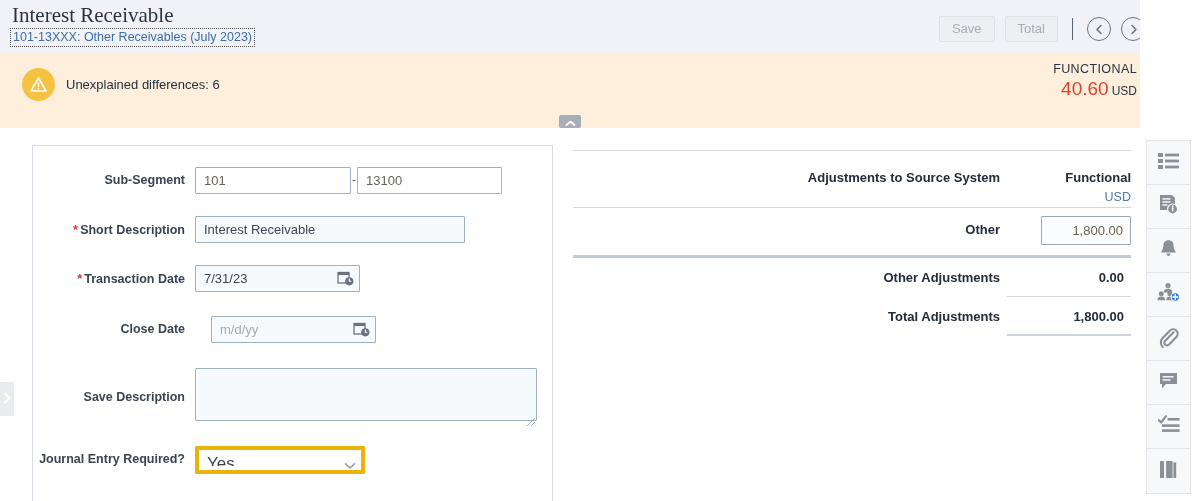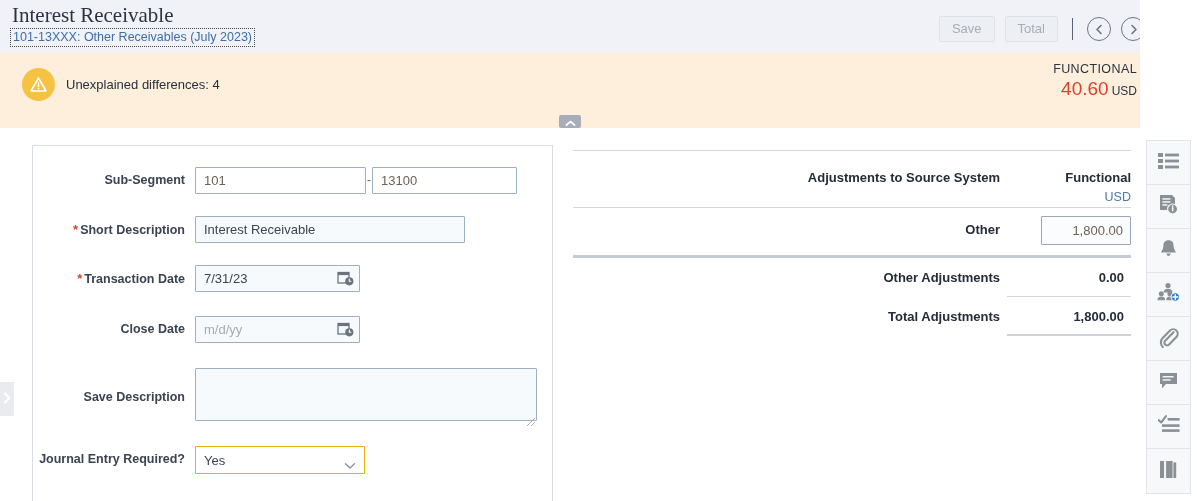--- a/index.html
+++ b/index.html
@@ -147,23 +147,23 @@
     padding:4px 8px;
     color:#3c4450;
     outline:none;
   }
   .ta-resize {
     position:absolute; right:1px; bottom:1px;
     width:11px;height:11px; pointer-events:none;
   }
   .sel-wrap { position:relative; display:inline-block; }
   .sel {
-    border:1px solid #eab308; background:#fff;
+    border:4px solid #eab308; background:#fff;
     width:170px; height:28px;
-    font-size:13px; color:#3c4450;
+    font-size:17px; color:#3c4450;
     padding:4px 26px 4px 8px;
     border-radius:1px;
     appearance:none; -webkit-appearance:none;
     font-family:"Liberation Sans", sans-serif;
     outline:none;
     cursor:pointer;
   }
   .sel-caret { position:absolute; right:9px; top:10px; pointer-events:none; }
 
   
@@ -279,21 +279,21 @@
   <div class="banner"></div>
 
   <div class="warn-wrap">
     <div class="warn-circle">
       <svg width="19" height="19" viewBox="0 0 19 19">
         <path d="M9.5 3 L17 16 L2 16 Z" fill="none" stroke="#ffffff" stroke-width="1.6" stroke-linejoin="round"></path>
         <rect x="8.75" y="7.2" width="1.5" height="4.6" fill="#ffffff"></rect>
         <rect x="8.75" y="12.7" width="1.5" height="1.5" fill="#ffffff"></rect>
       </svg>
     </div>
-    <div class="warn-text">Unexplained differences: 4</div>
+    <div class="warn-text">Unexplained differences: 6</div>
   </div>
 
   <div class="func-block">
     <div class="func-label">FUNCTIONAL</div>
     <div class="func-amount">
       <span class="val">40.60</span><span class="cur">USD</span>
     </div>
   </div>
 
   <div class="collapse-tab">
@@ -309,21 +309,21 @@
       <svg width="8" height="12" viewBox="0 0 8 12">
           <path d="M2 1.5 L6.4 6 L2 10.5" stroke="#ffffff" stroke-width="2.2" fill="none" stroke-linecap="round" stroke-linejoin="round"></path>
         </svg>
     </span>
   </div>
 
   <div class="form-card">
 
     <div class="frow" style="left:0; top:21px; width:100%;">
       <div class="flabel" style="width:152px;">Sub-Segment</div>
-      <input class="inp" style="width: 171px; margin-left: 10px;" value="101">
+      <input class="inp" style="width: 156px; margin-left: 10px;" value="101">
       <span style="font-size:12px;color:#6b6256;line-height:27px;padding:0 1px;">-</span>
       <input class="inp" style="width: 145px;" value="13100">
     </div>
 
     <div class="frow" style="left:0; top:70px; width:100%;">
       <div class="flabel" style="width:152px;"><span class="req">*</span><span>Short Description</span></div>
       <input class="inp inp-shaded" style="width: 270px; margin-left: 10px;" value="Interest Receivable">
     </div>
 
     <div class="frow" style="left:0; top:119px; width:100%;">
@@ -336,21 +336,21 @@
             <rect x="1" y="2.5" width="11" height="2.6" fill="#6b7380"></rect>
             <circle cx="12.3" cy="11.3" r="4.1" fill="#6b7380"></circle>
             <path d="M12.3 9.1 L12.3 11.3 L13.9 11.3" stroke="#ffffff" stroke-width="1.1" fill="none" stroke-linecap="round"></path>
           </svg>
         </span>
       </div>
     </div>
 
     <div class="frow" style="left:0; top:170px; width:100%;">
       <div class="flabel" style="width:152px;">Close Date</div>
-      <div class="date-wrap" style="margin-left:10px;">
+      <div class="date-wrap" style="margin-left:26px;">
         <input class="inp inp-shaded" style="width: 165px;" placeholder="m/d/yy">
         <span class="date-ico">
           <svg width="17" height="17" viewBox="0 0 17 17">
             <rect x="1" y="2.5" width="11" height="10.5" fill="none" stroke="#6b7380" stroke-width="1.3"></rect>
             <rect x="1" y="2.5" width="11" height="2.6" fill="#6b7380"></rect>
             <circle cx="12.3" cy="11.3" r="4.1" fill="#6b7380"></circle>
             <path d="M12.3 9.1 L12.3 11.3 L13.9 11.3" stroke="#ffffff" stroke-width="1.1" fill="none" stroke-linecap="round"></path>
           </svg>
         </span>
       </div>

